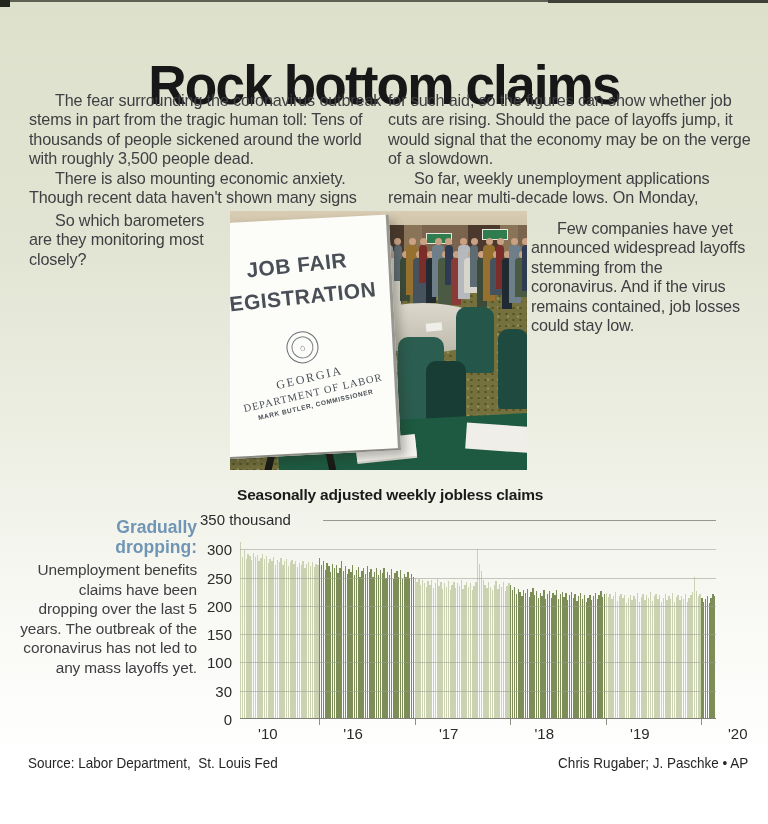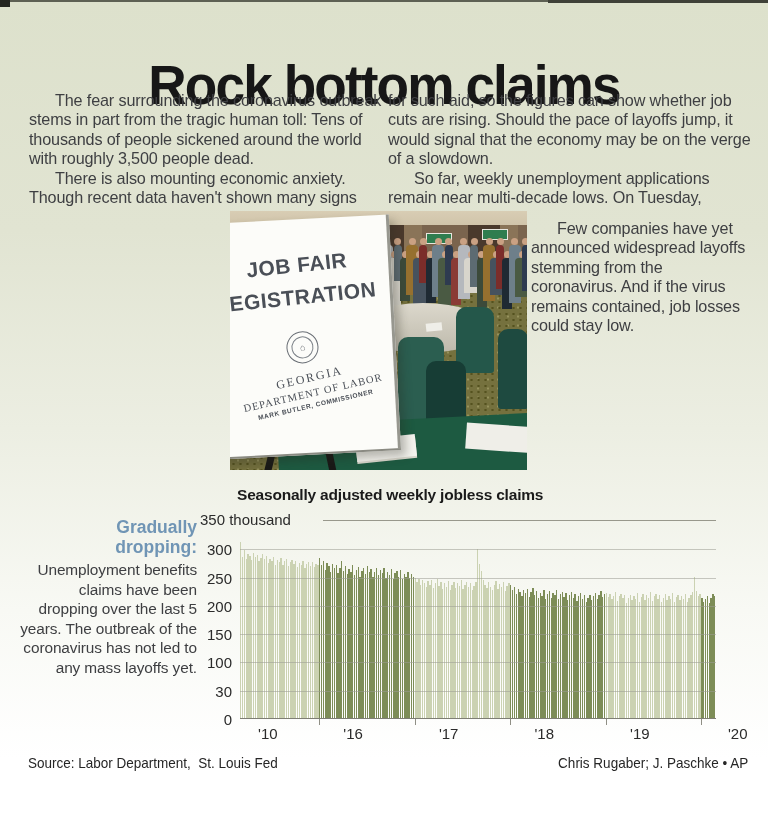--- a/index.html
+++ b/index.html
@@ -83,23 +83,24 @@
   <div class="topsquare"></div>
 
   <h1 class="headline">Rock bottom claims</h1>
 
   <div id="blockA" class="tb">
       <p>The fear surrounding the coronavirus outbreak stems in part from the tragic human toll: Tens of thousands of people sickened around the world with roughly 3,500 people dead.</p>
       <p>There is also mounting economic anxiety. Though recent data haven't shown many signs</p>
     </div>
   <div id="blockC" class="tb">
       <p class="noindent">for such aid, so the figures can show whether job cuts are rising. Should the pace of layoffs jump, it would signal that the economy may be on the verge of a slowdown.</p>
-      <p>So far, weekly unemployment applications remain near multi-decade lows. On Tuesday,</p>
+      <p>So far, weekly unemployment applications remain near multi-decade lows. On Monday,</p>
     </div>
   <div id="blockB" class="tb">
+      <p>So which barometers are they monitoring most closely?</p>
     </div>
   <div id="blockD" class="tb">
       <p>Few companies have yet announced widespread layoffs stemming from the coronavirus. And if the virus remains contained, job losses could stay low.</p>
     </div>
 
   <div class="photo">
     <div class="ph-ceiling"></div>
     <div class="ph-doorband"></div>
     <div class="ph-exit" style="left:196px;top:22px;"></div>
     <div class="ph-exit" style="left:252px;top:18px;"></div>

